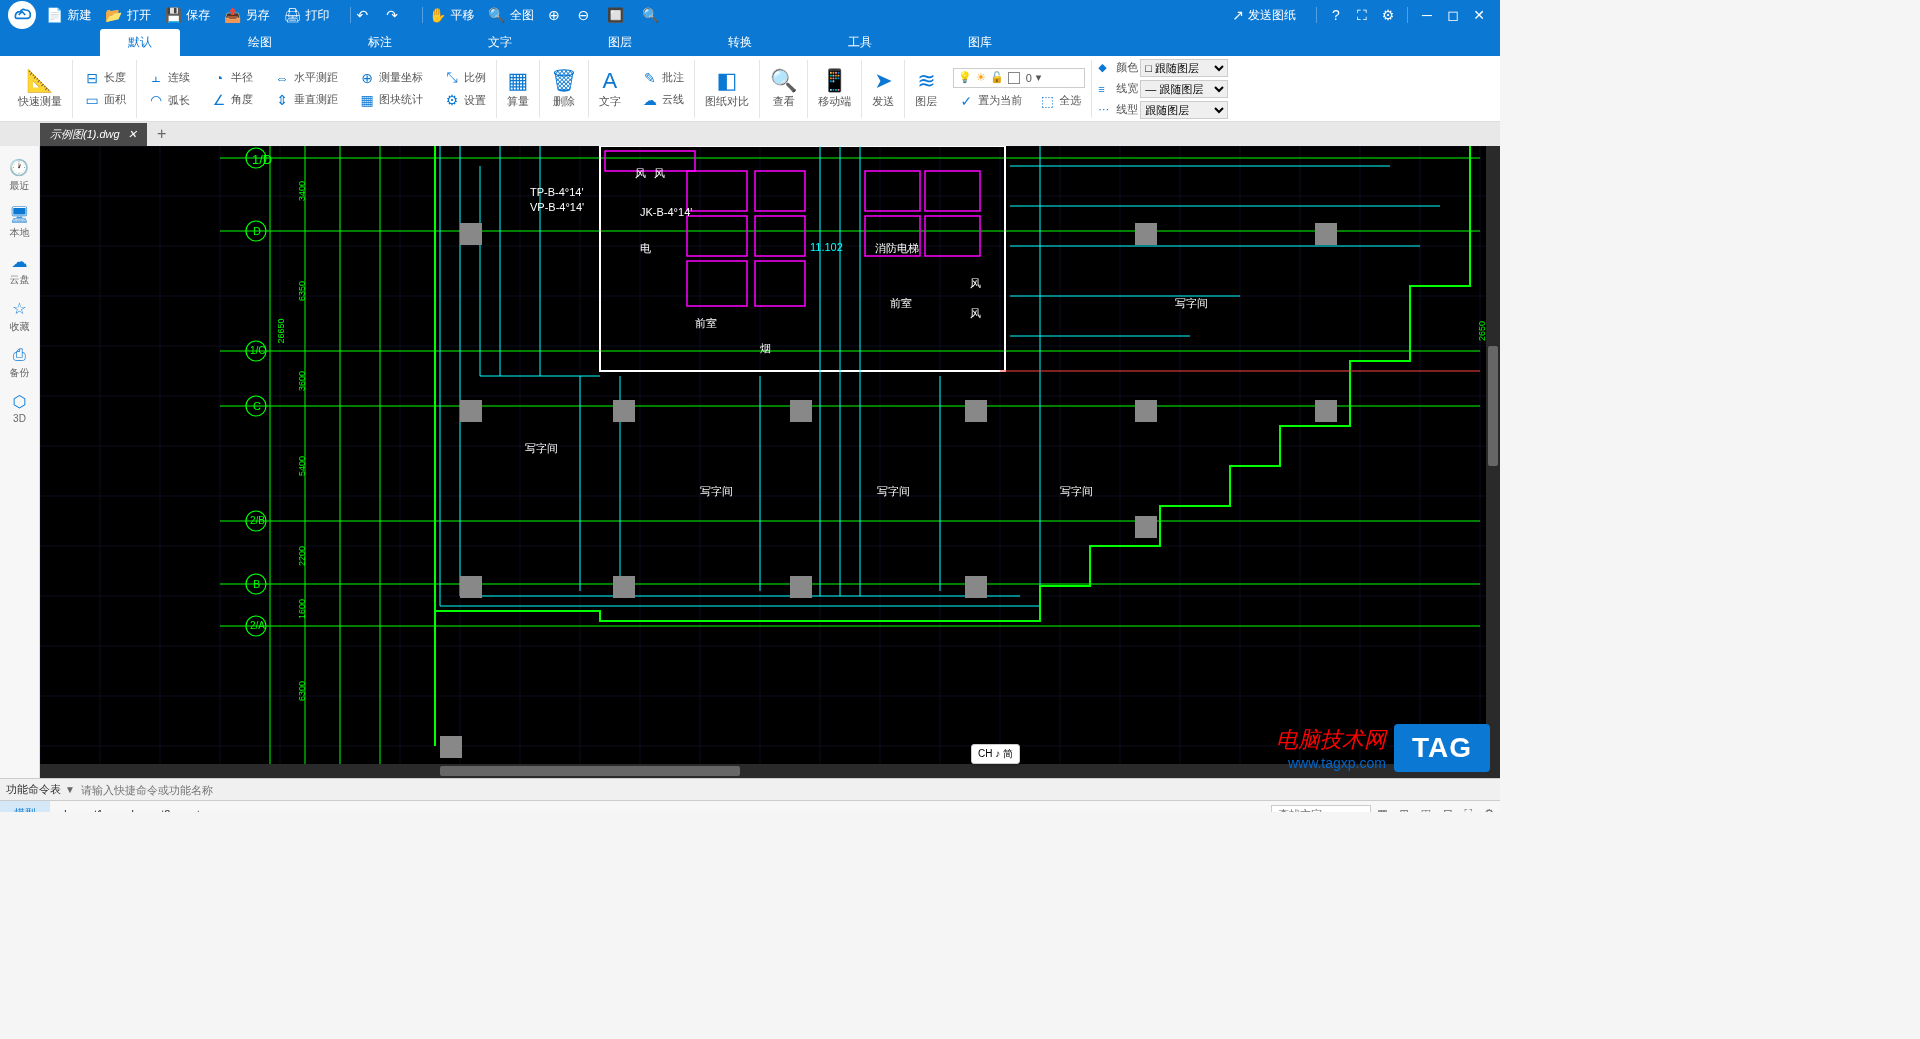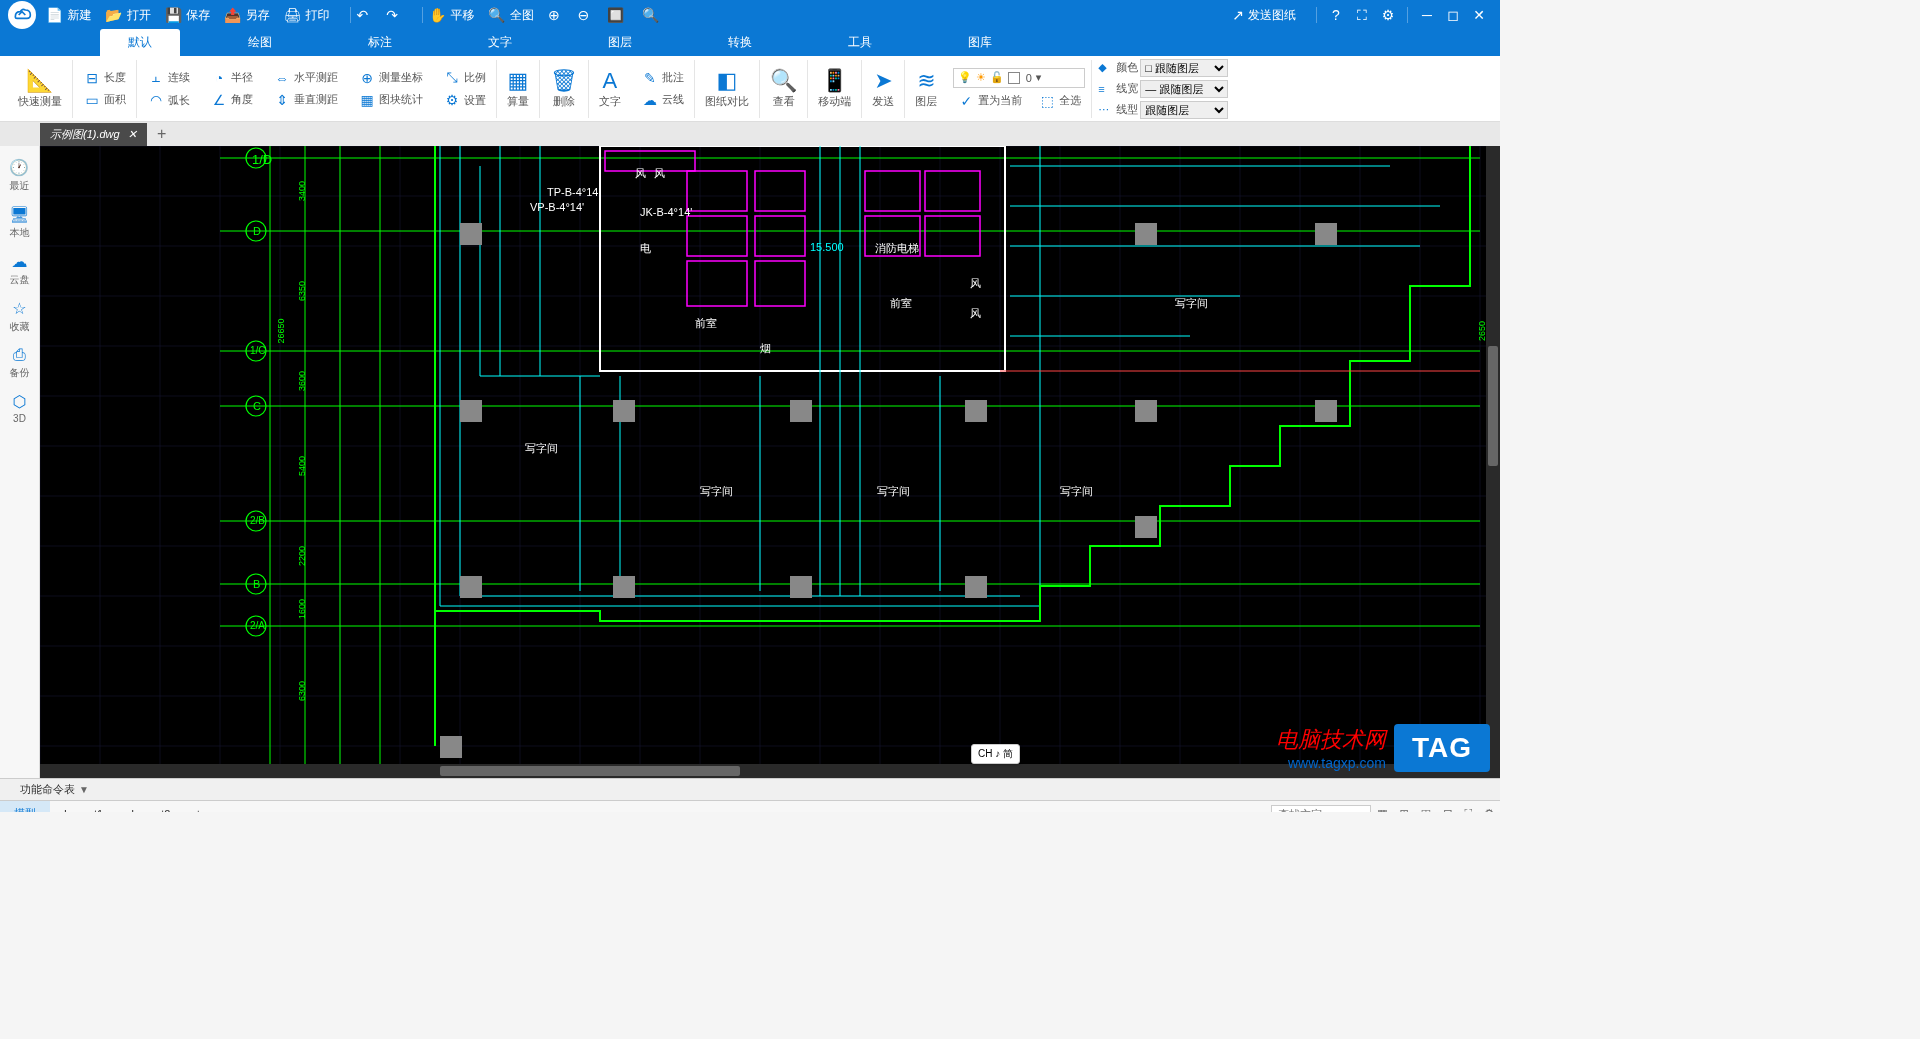--- a/index.html
+++ b/index.html
@@ -62,21 +62,21 @@
 .ctext.cyan { color: #00ffff; }
 .ctext.green { color: #00ff00; }
 
 
 .grid line.grid { stroke: #1a1a3a; stroke-width: 0.5; }
 
 
 .ime { position: absolute; bottom: 48px; right: 480px; background: #fff; border: 1px solid #ccc; font-size: 10px; padding: 2px 6px; border-radius: 3px; box-shadow: 0 1px 3px rgba(0,0,0,0.3); }
 
 
-.cmdbar { height: 22px; background: #f0f0f0; border-top: 1px solid #ccc; display: flex; align-items: center; font-size: 11px; padding: 0 20px; }
+.cmdbar { height: 22px; background: #f0f0f0; border-top: 1px solid #ccc; display: flex; align-items: center; font-size: 11px; padding: 0 6px; }
 .cmdbar .label { color: #333; margin-right: 4px; }
 .cmdbar .drop { font-size: 10px; margin-right: 6px; color: #666; }
 .cmdbar input { flex: 1; border: none; background: transparent; font-size: 11px; outline: none; }
 
 
 .bottombar { height: 26px; background: #f7f7f7; border-top: 1px solid #ccc; display: flex; align-items: center; font-size: 11px; }
 .bottombar .ltab { padding: 5px 14px; cursor: pointer; color: #333; }
 .bottombar .ltab.active { background: #d5e8f7; color: #0b78d4; }
 .bottombar .addl { padding: 0 10px; cursor: pointer; color: #666; font-size: 14px; }
 .bottombar .spacer { flex: 1; }
@@ -497,29 +497,29 @@
         <rect x="925" y="254" width="22" height="22"></rect>
           <rect x="925" y="430" width="22" height="22"></rect>
         <rect x="1095" y="77" width="22" height="22"></rect>
           <rect x="1095" y="254" width="22" height="22"></rect>
           <rect x="1095" y="370" width="22" height="22"></rect>
         <rect x="1275" y="77" width="22" height="22"></rect>
           <rect x="1275" y="254" width="22" height="22"></rect>
       </g>
     </svg>
 
-    <div class="ctext" style="left:507px;top:40px">TP-B-4°14'</div>
+    <div class="ctext" style="left:490px;top:40px">TP-B-4°14'</div>
     <div class="ctext" style="left:490px;top:55px">VP-B-4°14'</div>
     <div class="ctext" style="left:600px;top:60px">JK-B-4°14'</div>
     <div class="ctext" style="left:600px;top:95px">电</div>
     <div class="ctext" style="left:835px;top:95px">消防电梯</div>
     <div class="ctext" style="left:655px;top:170px">前室</div>
     <div class="ctext" style="left:850px;top:150px">前室</div>
     <div class="ctext" style="left:720px;top:195px">烟</div>
-    <div class="ctext cyan" style="left:770px;top:95px">15.500</div>
+    <div class="ctext cyan" style="left:770px;top:95px">11.102</div>
     <div class="ctext" style="left:595px;top:20px">风</div>
     <div class="ctext" style="left:614px;top:20px">风</div>
     <div class="ctext" style="left:930px;top:130px">风</div>
     <div class="ctext" style="left:930px;top:160px">风</div>
 
     <div class="ctext" style="left:485px;top:295px">写字间</div>
     <div class="ctext" style="left:660px;top:338px">写字间</div>
     <div class="ctext" style="left:837px;top:338px">写字间</div>
     <div class="ctext" style="left:1020px;top:338px">写字间</div>
     <div class="ctext" style="left:1135px;top:150px">写字间</div>
@@ -549,20 +549,21 @@
         <div class="thumb"></div>
       </div>
   </div>
 </div>
 
 <div class="ime">CH ♪ 简</div>
 
 <div class="cmdbar">
   <span class="label">功能命令表</span>
   <span class="drop">▼</span>
+  <input placeholder="请输入快捷命令或功能名称" style="">
 </div>
 
 <div class="bottombar">
   <div class="ltab active">模型</div>
   <div class="ltab">Layout1</div>
   <div class="ltab">Layout2</div>
   <div class="addl">+</div>
   <div class="spacer"></div>
   <input class="search" placeholder="查找文字" style="">
   <div class="sbtn2">▦</div>

